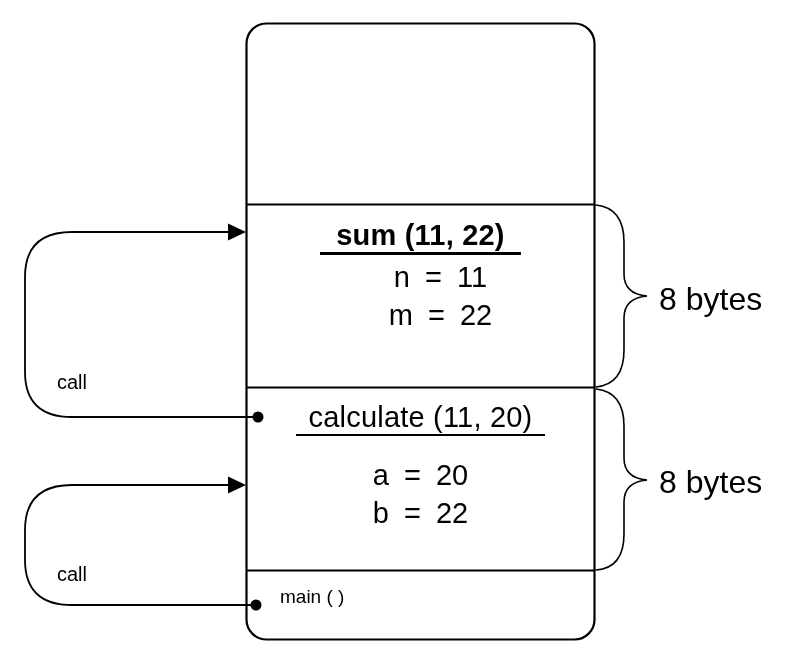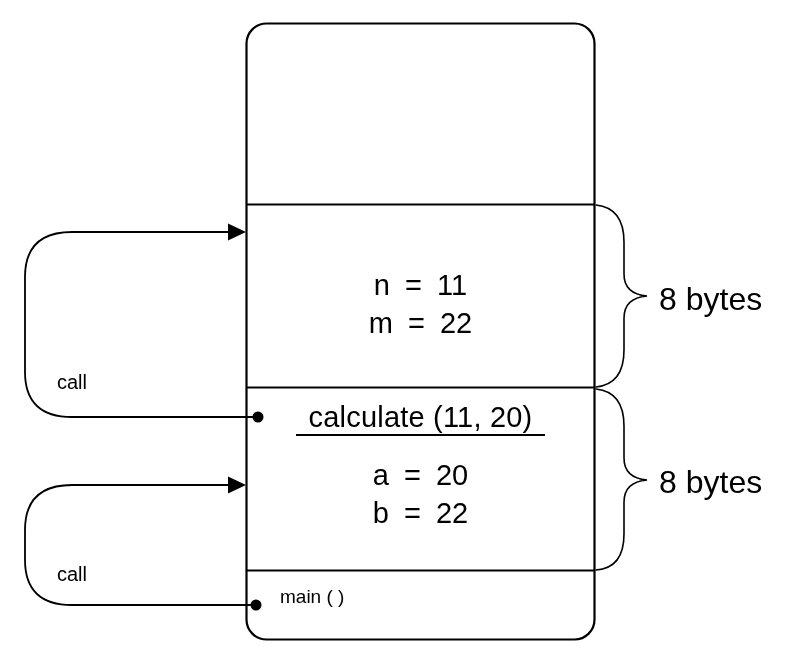--- a/index.html
+++ b/index.html
@@ -61,21 +61,24 @@
 
     <path d="M 256 605 H 72 Q 25 605 25 560 V 530 Q 25 485 72 485 H 230" fill="none" stroke="#000" stroke-width="1.8" stroke-linecap="round"></path>
     <polygon points="246,485 228,476.5 228,493.5" fill="#000"></polygon>
     <circle cx="256" cy="605" r="5.5" fill="#000"></circle>
 
     <path d="M 596 205 Q 624 208 624 242 L 624 274 Q 624 294 647 296 Q 624 298 624 318 L 624 350 Q 624 384 596 387" fill="none" stroke="#000" stroke-width="1.6" stroke-linecap="round"></path>
 
     <path d="M 596 389 Q 624 392 624 426 L 624 458 Q 624 478 647 480 Q 624 482 624 502 L 624 534 Q 624 568 596 570" fill="none" stroke="#000" stroke-width="1.6" stroke-linecap="round"></path>
   </svg>
 
-  <div class="txt vars" style="top:266px;">
+  <div class="txt frame-title-row" style="top:218px;">
+    <span class="frame-title bold">sum (11, 22)</span>
+  </div>
+  <div class="txt vars" style="top:258px;margin-left:20px;">
     <div>n = 11</div>
     <div>m = 22</div>
   </div>
 
   <div class="txt frame-title-row" style="top:400px;">
     <span class="frame-title regular">calculate (11, 20)</span>
   </div>
   <div class="txt vars" style="top:456px;">
     <div>a = 20</div>
     <div>b = 22</div>

